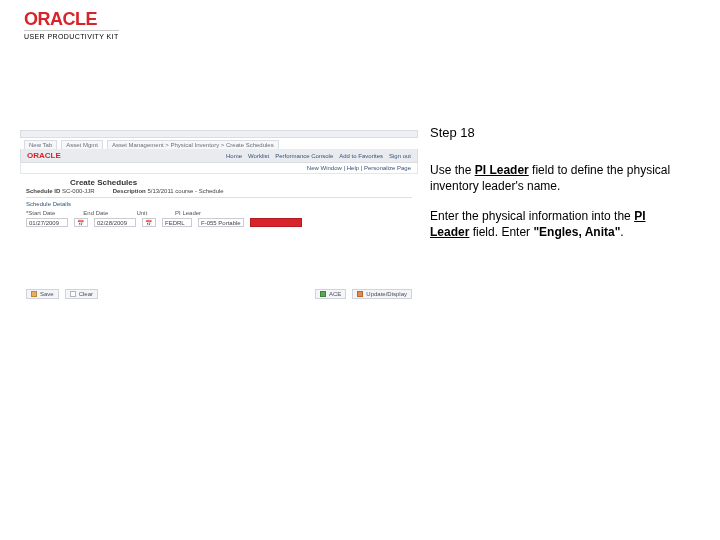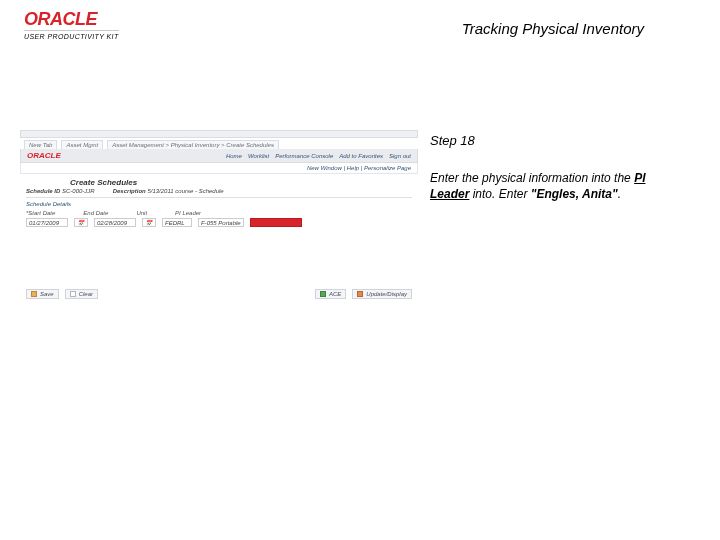--- a/index.html
+++ b/index.html
@@ -1,17 +1,17 @@
 <!DOCTYPE html>
 <html><head>
 <meta charset="utf-8">
 <style>
   * { box-sizing: border-box; margin: 0; padding: 0; }
   html, body { width: 720px; height: 540px; background: #fff; font-family: Arial, Helvetica, sans-serif; color: #000; }
-  .page { position: relative; width: 680px; height: 540px; font-style: italic; }
+  .page { position: relative; width: 680px; height: 540px; }
 
   .brand { position: absolute; left: 24px; top: 10px; }
   .brand .oracle { font-family: Arial, sans-serif; font-weight: 700; font-size: 18px; letter-spacing: -0.5px; color: #d8232a; line-height: 1; }
   .brand .upk { font-size: 7px; letter-spacing: 0.4px; color: #000; margin-top: 2px; border-top: 1px solid #c9c9c9; padding-top: 2px; }
 
   .title { position: absolute; right: 36px; top: 20px; font-size: 15px; }
 
   .shot { position: absolute; left: 20px; top: 130px; width: 398px; background: #fff; font-size: 7px; color: #555; }
   .shot .winbar { height: 8px; background: #eef0f3; border: 1px solid #d9dce1; }
   .shot .tabs { display: flex; gap: 4px; padding: 2px 4px 0 4px; }
@@ -34,36 +34,35 @@
   .shot .highlight { width: 52px; height: 9px; background: #d8232a; border: 1px solid #b51c22; }
   .shot .spacer { height: 56px; }
   .shot .footer { display: flex; justify-content: space-between; padding: 2px 6px 0 6px; }
   .shot .btn { display: inline-flex; align-items: center; gap: 3px; height: 10px; padding: 0 4px; border: 1px solid #d0d3d9; background: #f4f5f8; font-size: 6px; color: #4a4f58; }
   .shot .btn .ico { width: 6px; height: 6px; }
   .shot .ico-save { background: #e8b05a; border: 1px solid #b8873c; }
   .shot .ico-clear { background: #fff; border: 1px solid #b0b4bb; }
   .shot .ico-ace { background: #5aa75a; border: 1px solid #3e823e; }
   .shot .ico-last { background: #e08a4e; border: 1px solid #b5672d; }
 
-  .right { position: absolute; left: 430px; top: 132px; width: 258px; font-size: 12px; line-height: 1.35; }
+  .right { position: absolute; left: 430px; top: 124px; width: 258px; font-size: 12px; line-height: 1.35; }
   .right .step { font-size: 13px; margin-bottom: 20px; }
   .right p { margin-bottom: 14px; }
   .right .pil { font-weight: 700; text-decoration: underline; }
   .right .val { font-weight: 700; }
 </style>
 </head>
 <body>
 <div class="page">
 
   <div class="brand">
     <div class="oracle">ORACLE</div>
     <div class="upk">USER PRODUCTIVITY KIT</div>
   </div>
 
-  <div class="title">Tracking Physical Inventory</div>
 
   <div class="shot">
     <div class="winbar"></div>
     <div class="tabs">
       <span>New Tab</span>
       <span>Asset Mgmt</span>
       <span>Asset Management &gt; Physical Inventory &gt; Create Schedules</span>
     </div>
     <div class="navbar">
       <div class="logo">ORACLE</div>
@@ -120,17 +119,20 @@
             <span class="ico ico-last"></span>
             <span>Update/Display</span>
           </span>
       </div>
     </div>
   </div>
 
   <div class="right">
     <div class="step">Step 18</div>
     <p>
-      <span>Enter the physical information into the </span><span class="pil">PI Leader</span><span> into. Enter </span><span class="val">"Engles, Anita"</span><span>.</span>
+      <span>Use the </span><span class="pil">PI Leader</span><span> field to define the physical inventory leader's name.</span>
+    </p>
+    <p>
+      <span>Enter the physical information into the </span><span class="pil">PI Leader</span><span> field. Enter </span><span class="val">"Engles, Anita"</span><span>.</span>
     </p>
   </div>
 
 </div>
 
 </body></html>

